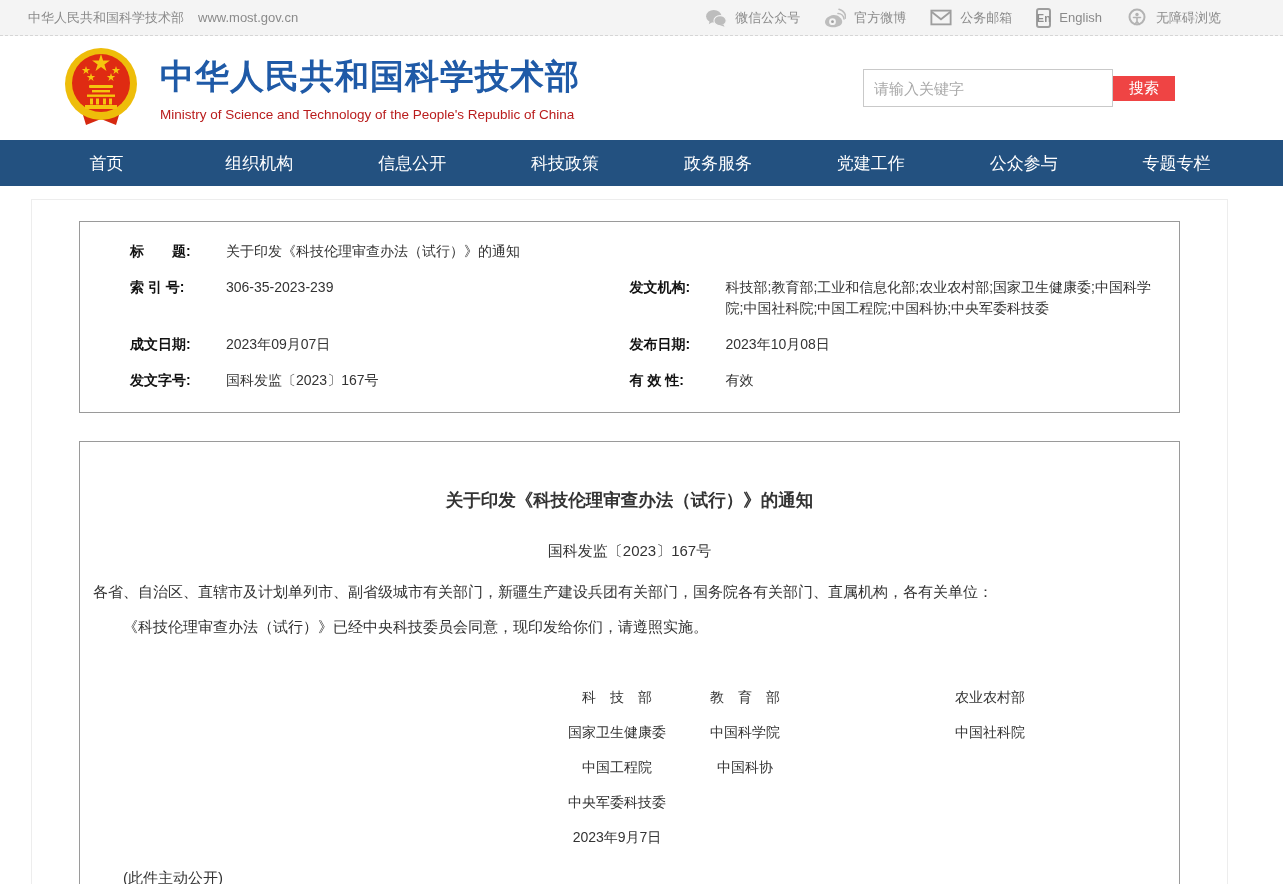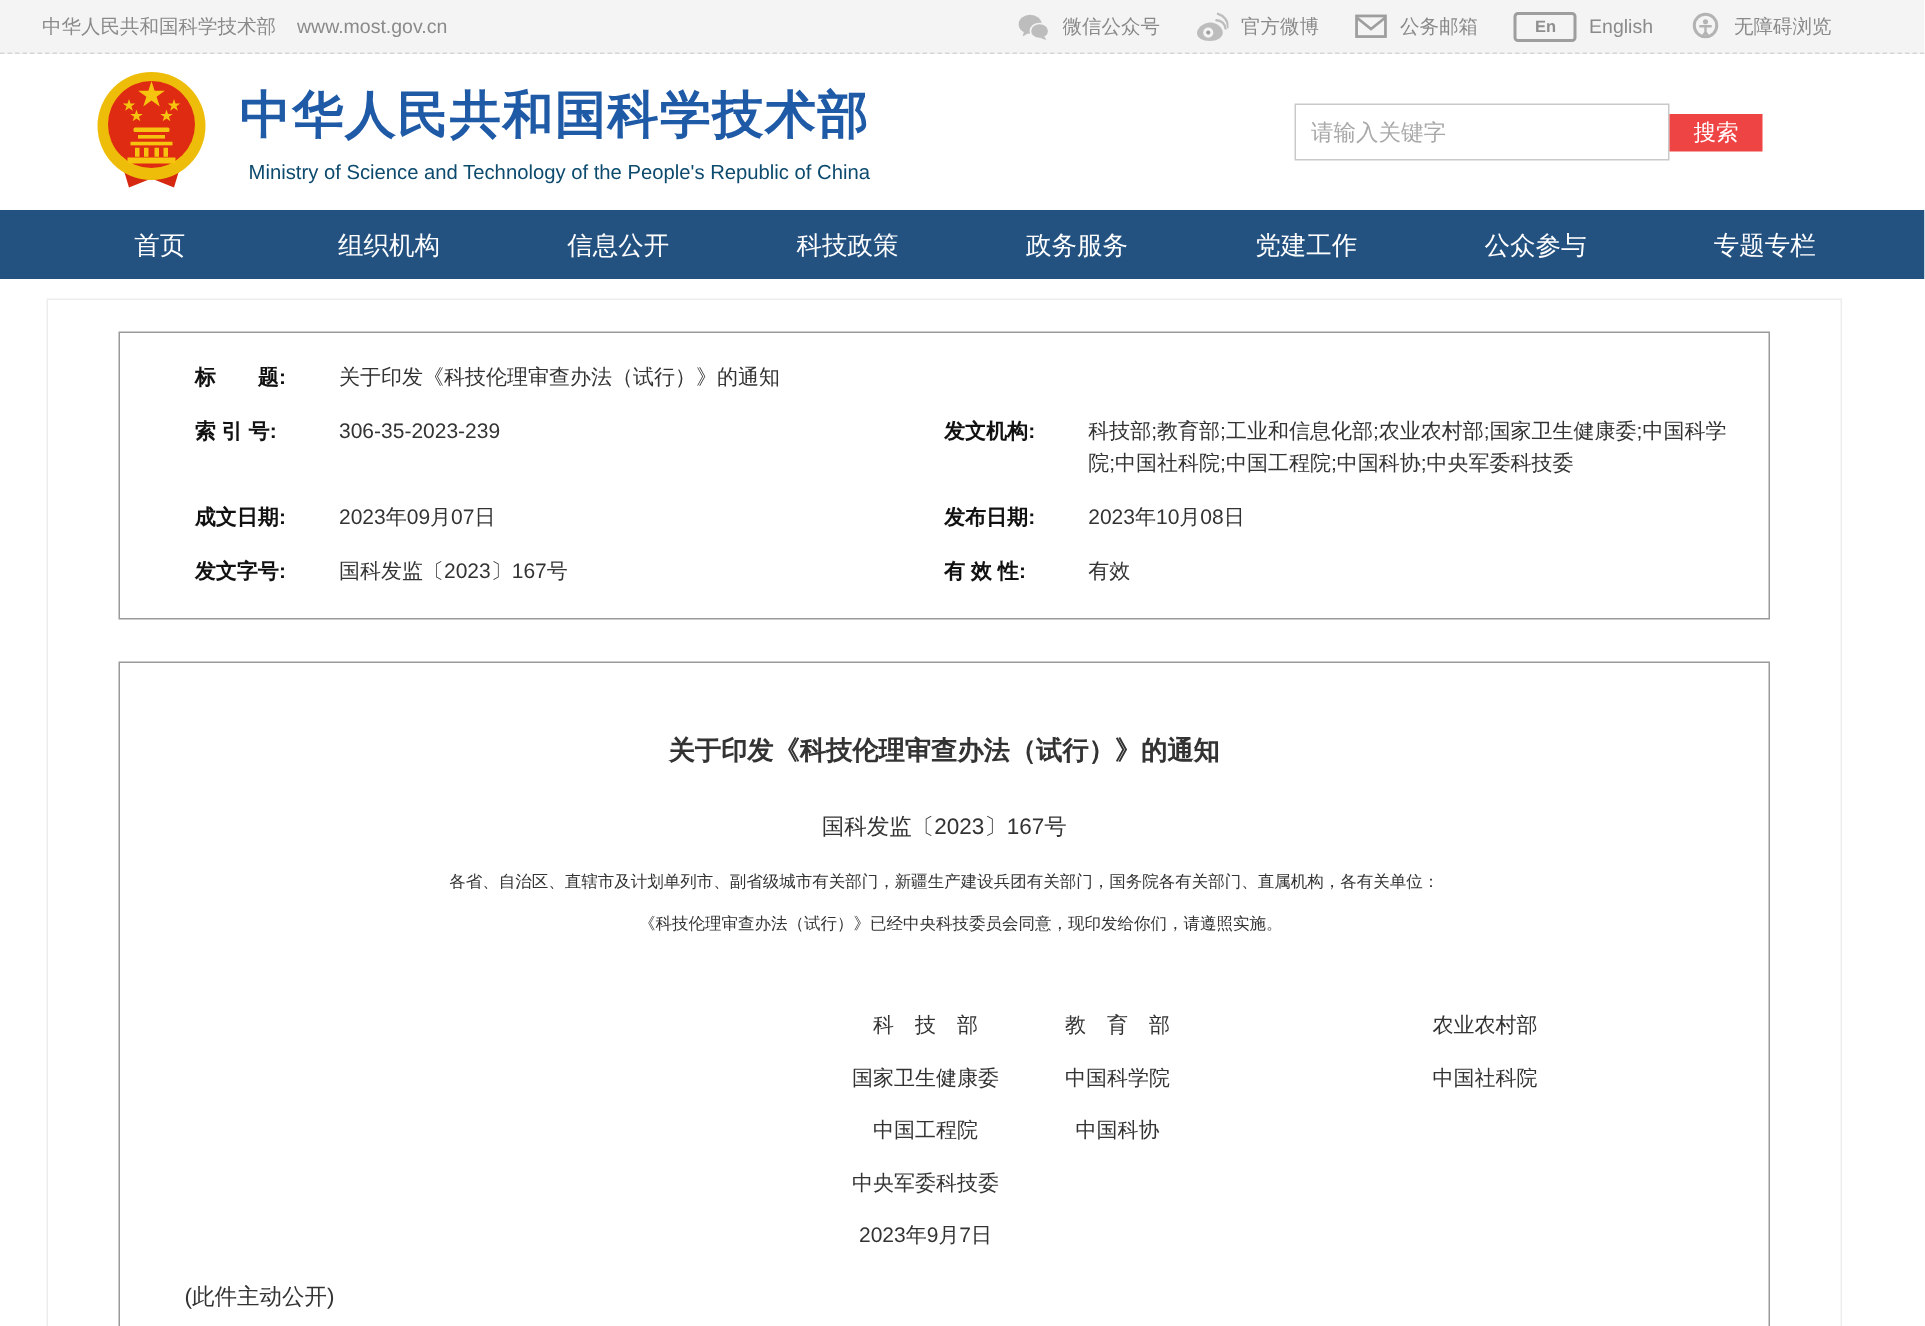--- a/index.html
+++ b/index.html
@@ -6,29 +6,29 @@
   html,body { width:1283px; height:884px; overflow:hidden; background:#fff;
     font-family:"Liberation Sans","DejaVu Sans",sans-serif; }
 
   
   .topbar { height:36px; background:#f4f4f4; border-bottom:1px dashed #d6d6d6;
     display:flex; align-items:center; padding:0 28px; color:#8a8a8a; font-size:13px; }
   .tb-site { display:flex; align-items:center; gap:14px; }
   .tb-links { margin-left:auto; display:flex; align-items:center; gap:24px; margin-right:34px; }
   .tb-link { display:flex; align-items:center; gap:8px; color:#8a8a8a; text-decoration:none; cursor:pointer; }
   .tb-icon { display:inline-flex; width:22px; height:20px; align-items:center; justify-content:center; }
-  .en-badge { display:inline-flex; width:42px; height:20px; border:2px solid #9e9e9e; border-radius:3px;
+  .en-badge { display:inline-flex; width:15px; height:20px; border:2px solid #9e9e9e; border-radius:3px;
     align-items:center; justify-content:center; font-size:11px; font-weight:bold; color:#8f8f8f; }
 
   
   .header { height:104px; background:#fff; display:flex; align-items:center; }
   .logo { margin-left:64px; width:74px; height:82px; flex-shrink:0; cursor:pointer; }
   .brand { margin-left:22px; }
   .brand-title { font-size:34px; font-weight:bold; color:#1f5aa7; letter-spacing:1px; }
-  .brand-sub { font-size:13.5px; color:#0c4a6e; margin-top:7px;text-align:right; }
+  .brand-sub { font-size:13.5px; color:#b91c1c; margin-top:7px; }
   .search { margin-left:auto; margin-right:108px; display:flex; align-items:center; }
   .search-input { width:250px; height:38px; border:1px solid #c9c9c9; padding:0 10px;
     font-size:15px; color:#555; outline:none; font-family:inherit; }
   .search-input::placeholder { color:#a9a9a9; }
   .search-btn { width:62px; height:25px; background:#ef4444; color:#fff; border:none;
     font-size:15px; cursor:pointer; font-family:inherit; }
 
   
   .nav { height:46px; background:#235180; display:flex; align-items:center; padding:0 30px; }
   .nav-item { flex:1; text-align:center; color:#fff; font-size:17px; text-decoration:none; cursor:pointer; }
@@ -42,21 +42,21 @@
   .meta-half { width:50%; display:flex; }
   .meta-half.full { width:100%; }
   .meta-label { font-weight:bold; color:#111; width:96px; flex-shrink:0; white-space:pre; }
   .meta-half.left .meta-label { margin-left:50px; }
   .meta-value { flex:1; padding-right:28px; }
 
   .article-box { margin:28px 47px 0; border:1px solid #9a9a9a; padding:26px 13px 40px; min-height:560px;
     color:#333; }
   .article-title { text-align:center; font-size:17.5px; font-weight:bold; color:#333; margin-top:20px; }
   .article-docnum { text-align:center; font-size:15px; margin-top:30px; }
-  .article-p { font-size:11px; line-height:1.75; margin-top:18px;text-align:center; }
+  .article-p { font-size:15px; line-height:1.75; margin-top:18px; }
   .article-p.indent { text-indent:2em; margin-top:8px; }
   .signature { margin:40px 0 0 465px; display:grid; grid-template-columns:118px 138px auto; font-size:14px;text-align:center; }
   .signature .cell { line-height:35px; white-space:pre; }
   .footnote { font-size:15px; margin-top:14px; text-indent:2em; }
 </style>
 </head>
 <body>
 
 <div class="topbar">
   <div class="tb-site">

